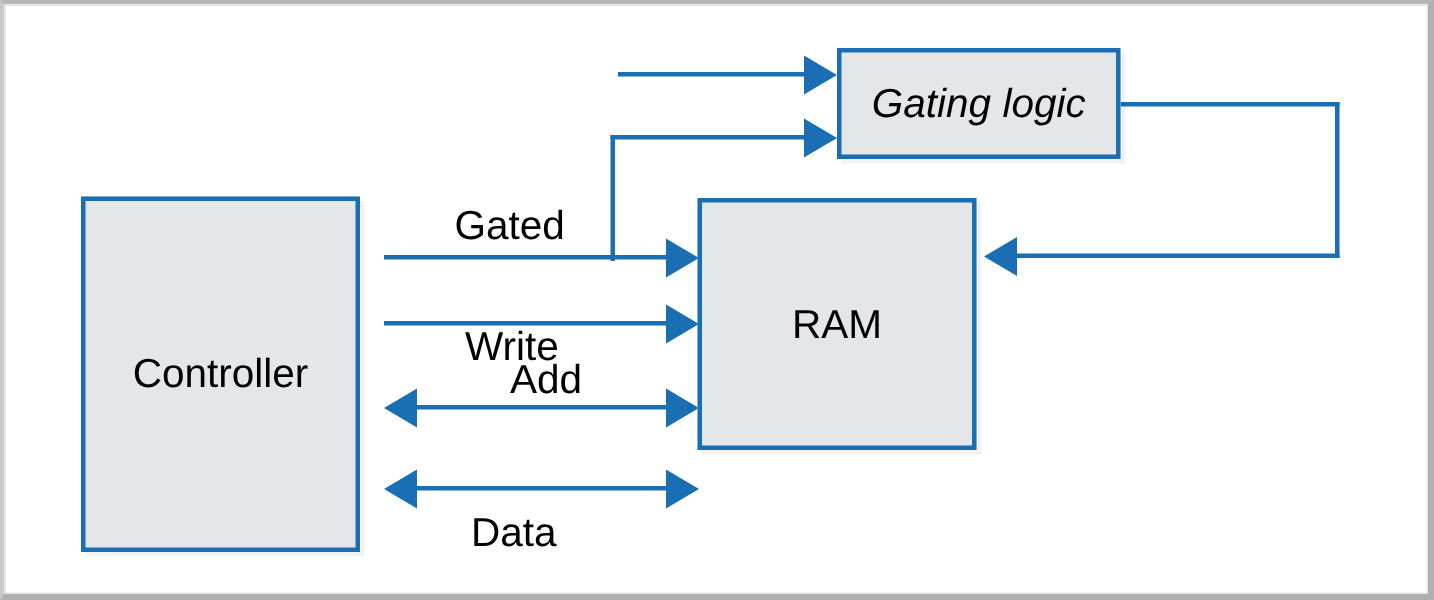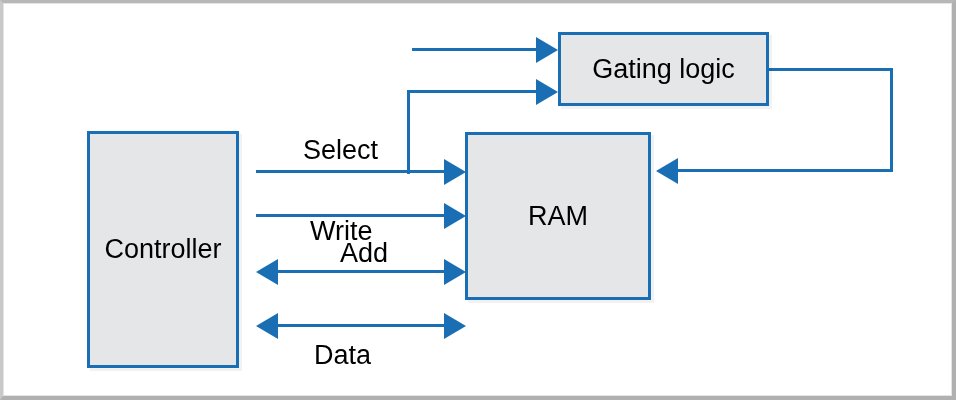--- a/index.html
+++ b/index.html
@@ -114,34 +114,34 @@
   <div class="arrow arrow-right" style="left:444px; top:203px;"></div>
 
   <div class="wire wire-h" style="left:278px; top:270px; width:173px;"></div>
   <div class="arrow arrow-right" style="left:444px; top:259px;"></div>
   <div class="arrow arrow-left" style="left:256px; top:259px;"></div>
 
   <div class="wire wire-h" style="left:278px; top:324px; width:173px;"></div>
   <div class="arrow arrow-right" style="left:444px; top:313px;"></div>
   <div class="arrow arrow-left" style="left:256px; top:313px;"></div>
 
-  <div class="blk" style="left:87px; top:131px; width:152px; height:237px;">
+  <div class="blk" style="left:54px; top:131px; width:186px; height:237px;">
     <span class="blk-label">Controller</span>
   </div>
 
   <div class="blk" style="left:465px; top:132px; width:186px; height:168px;">
     <span class="blk-label">RAM</span>
   </div>
 
-  <div class="blk" style="left:558px; top:32px; width:211px; height:74px;">
+  <div class="blk" style="left:558px; top:32px; width:189px; height:74px;font-style:italic;">
     <span class="blk-label">Gating logic</span>
   </div>
 
 
-  <div class="txt" style="left:303px; top:137px;">Select</div>
+  <div class="txt" style="left:303px; top:137px;">Gated</div>
 
   <div class="txt" style="left:310px; top:188px;margin-top:30px;">Write</div>
 
   <div class="txt" style="left:340px; top:240px;">Add</div>
 
   <div class="txt" style="left:314px; top:294px;margin-top:48px;">Data</div>
 
 
 </div>
 

